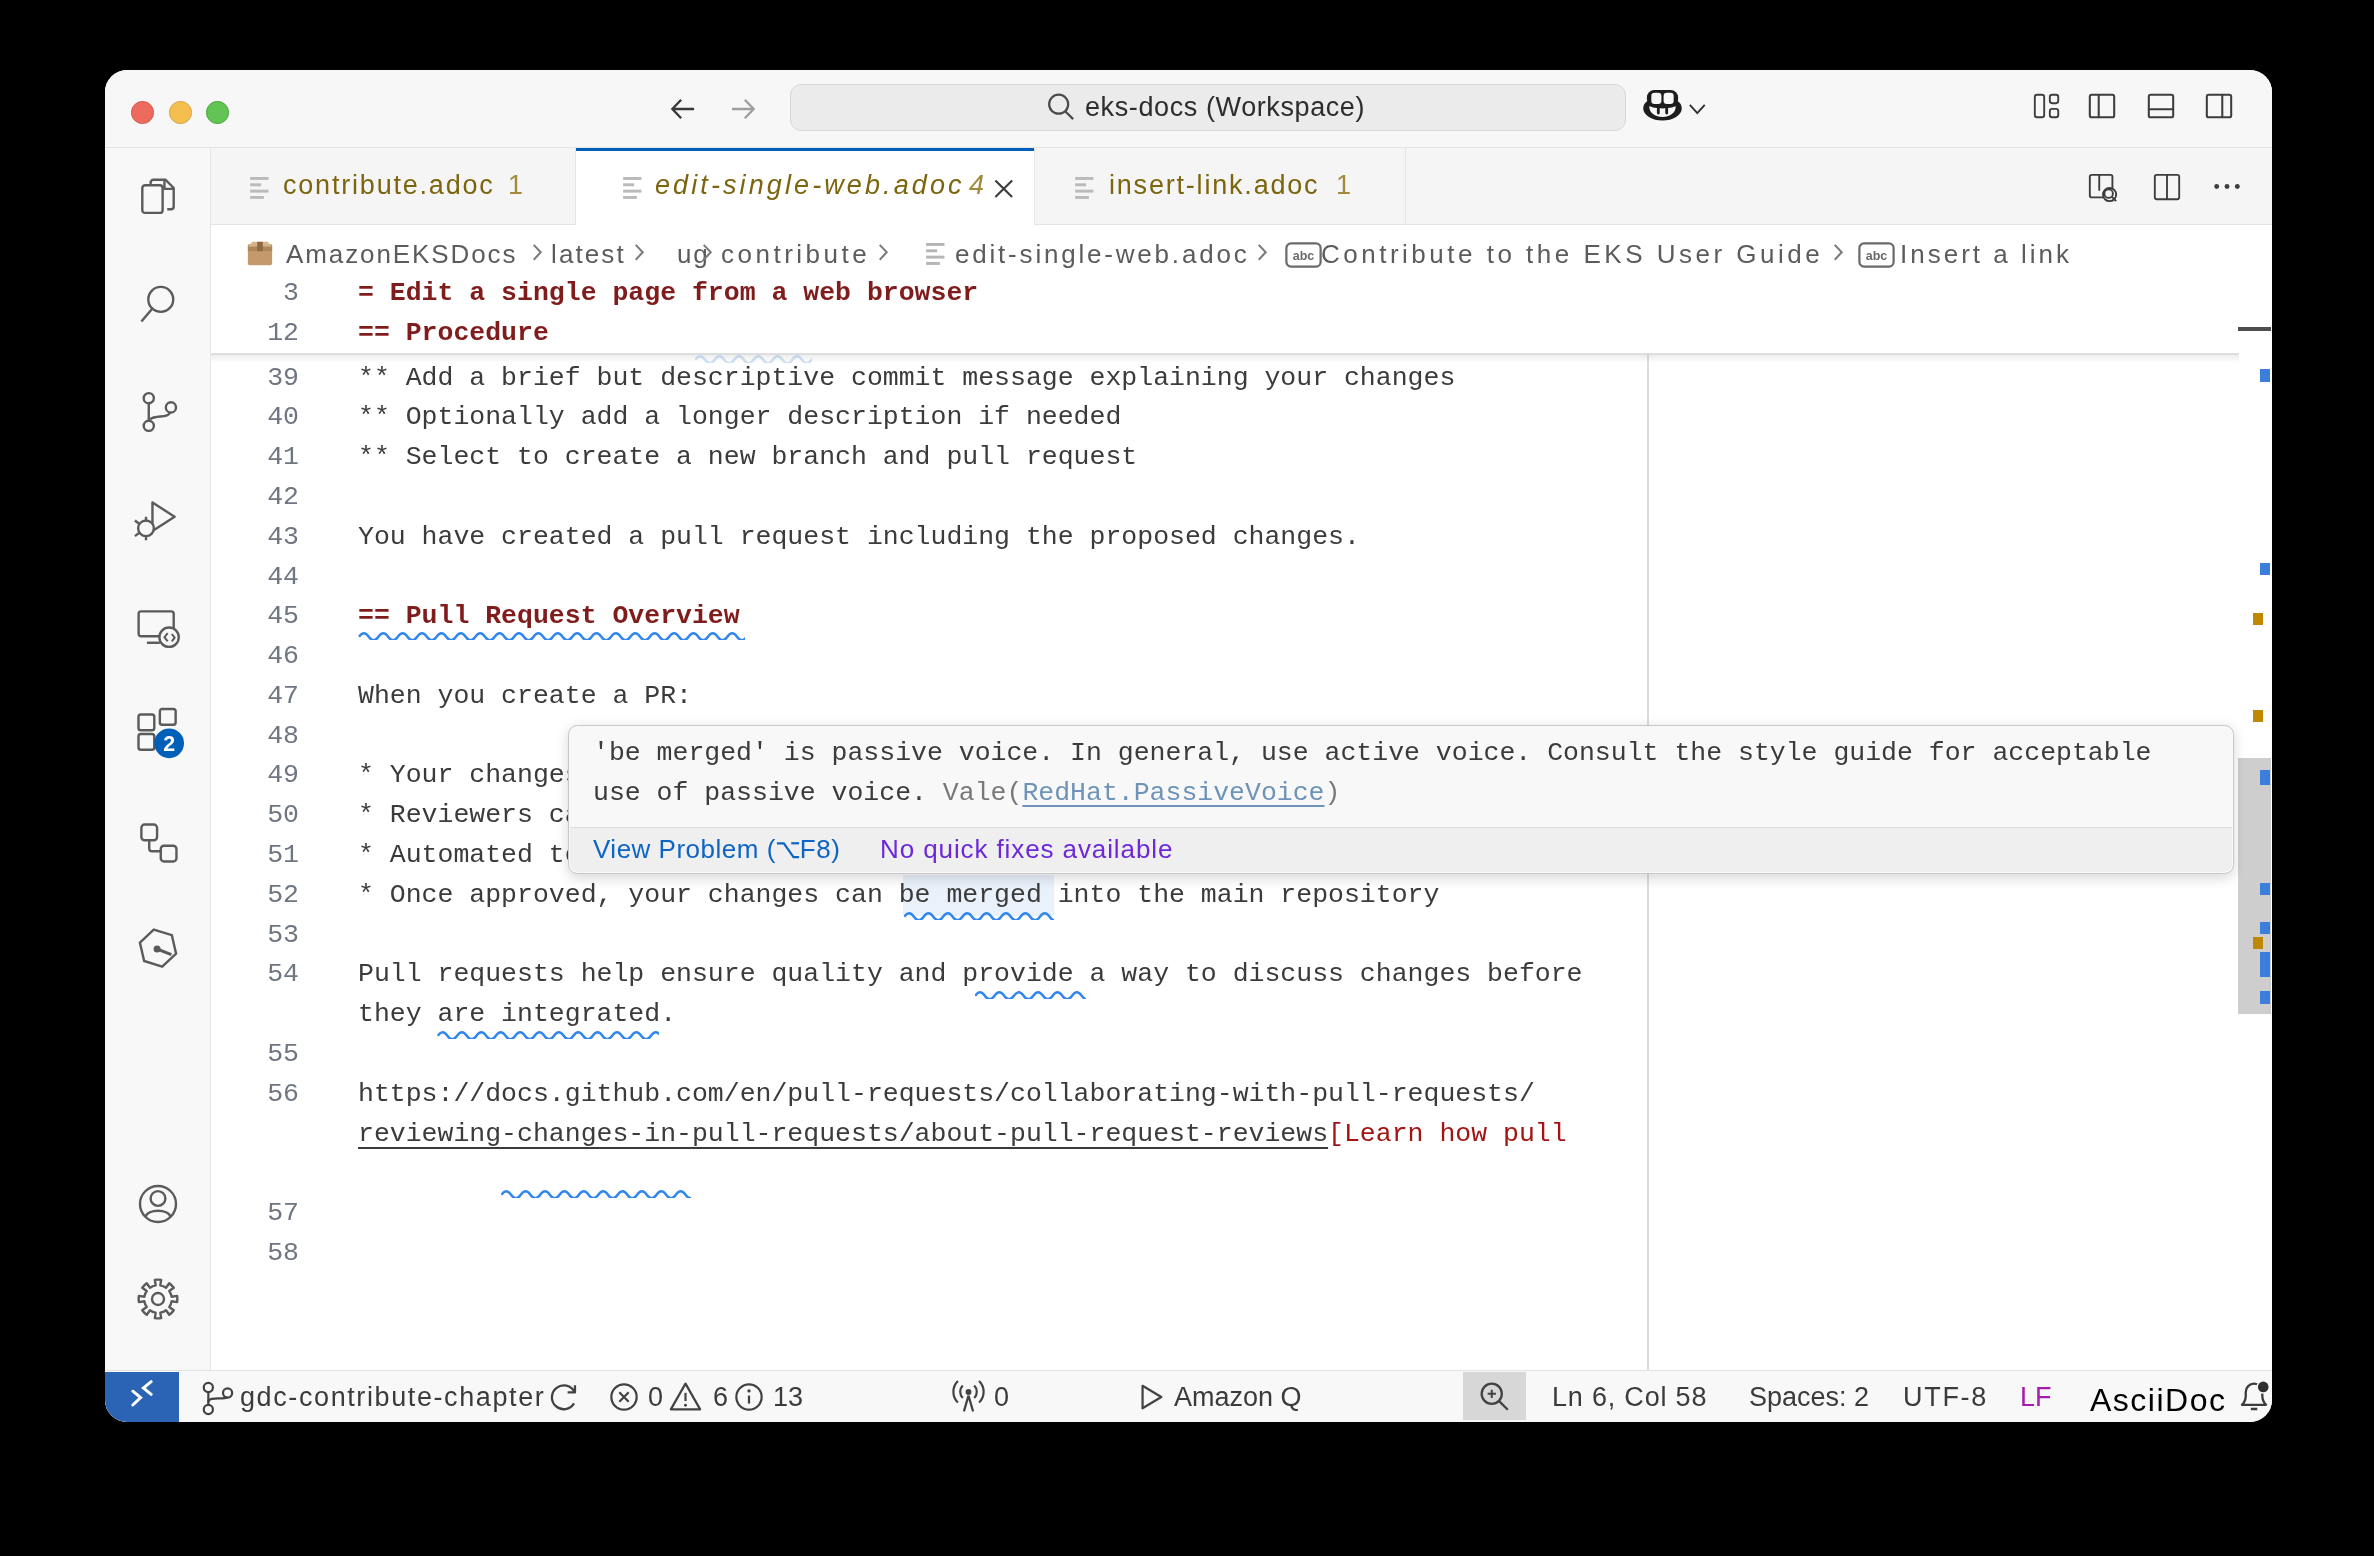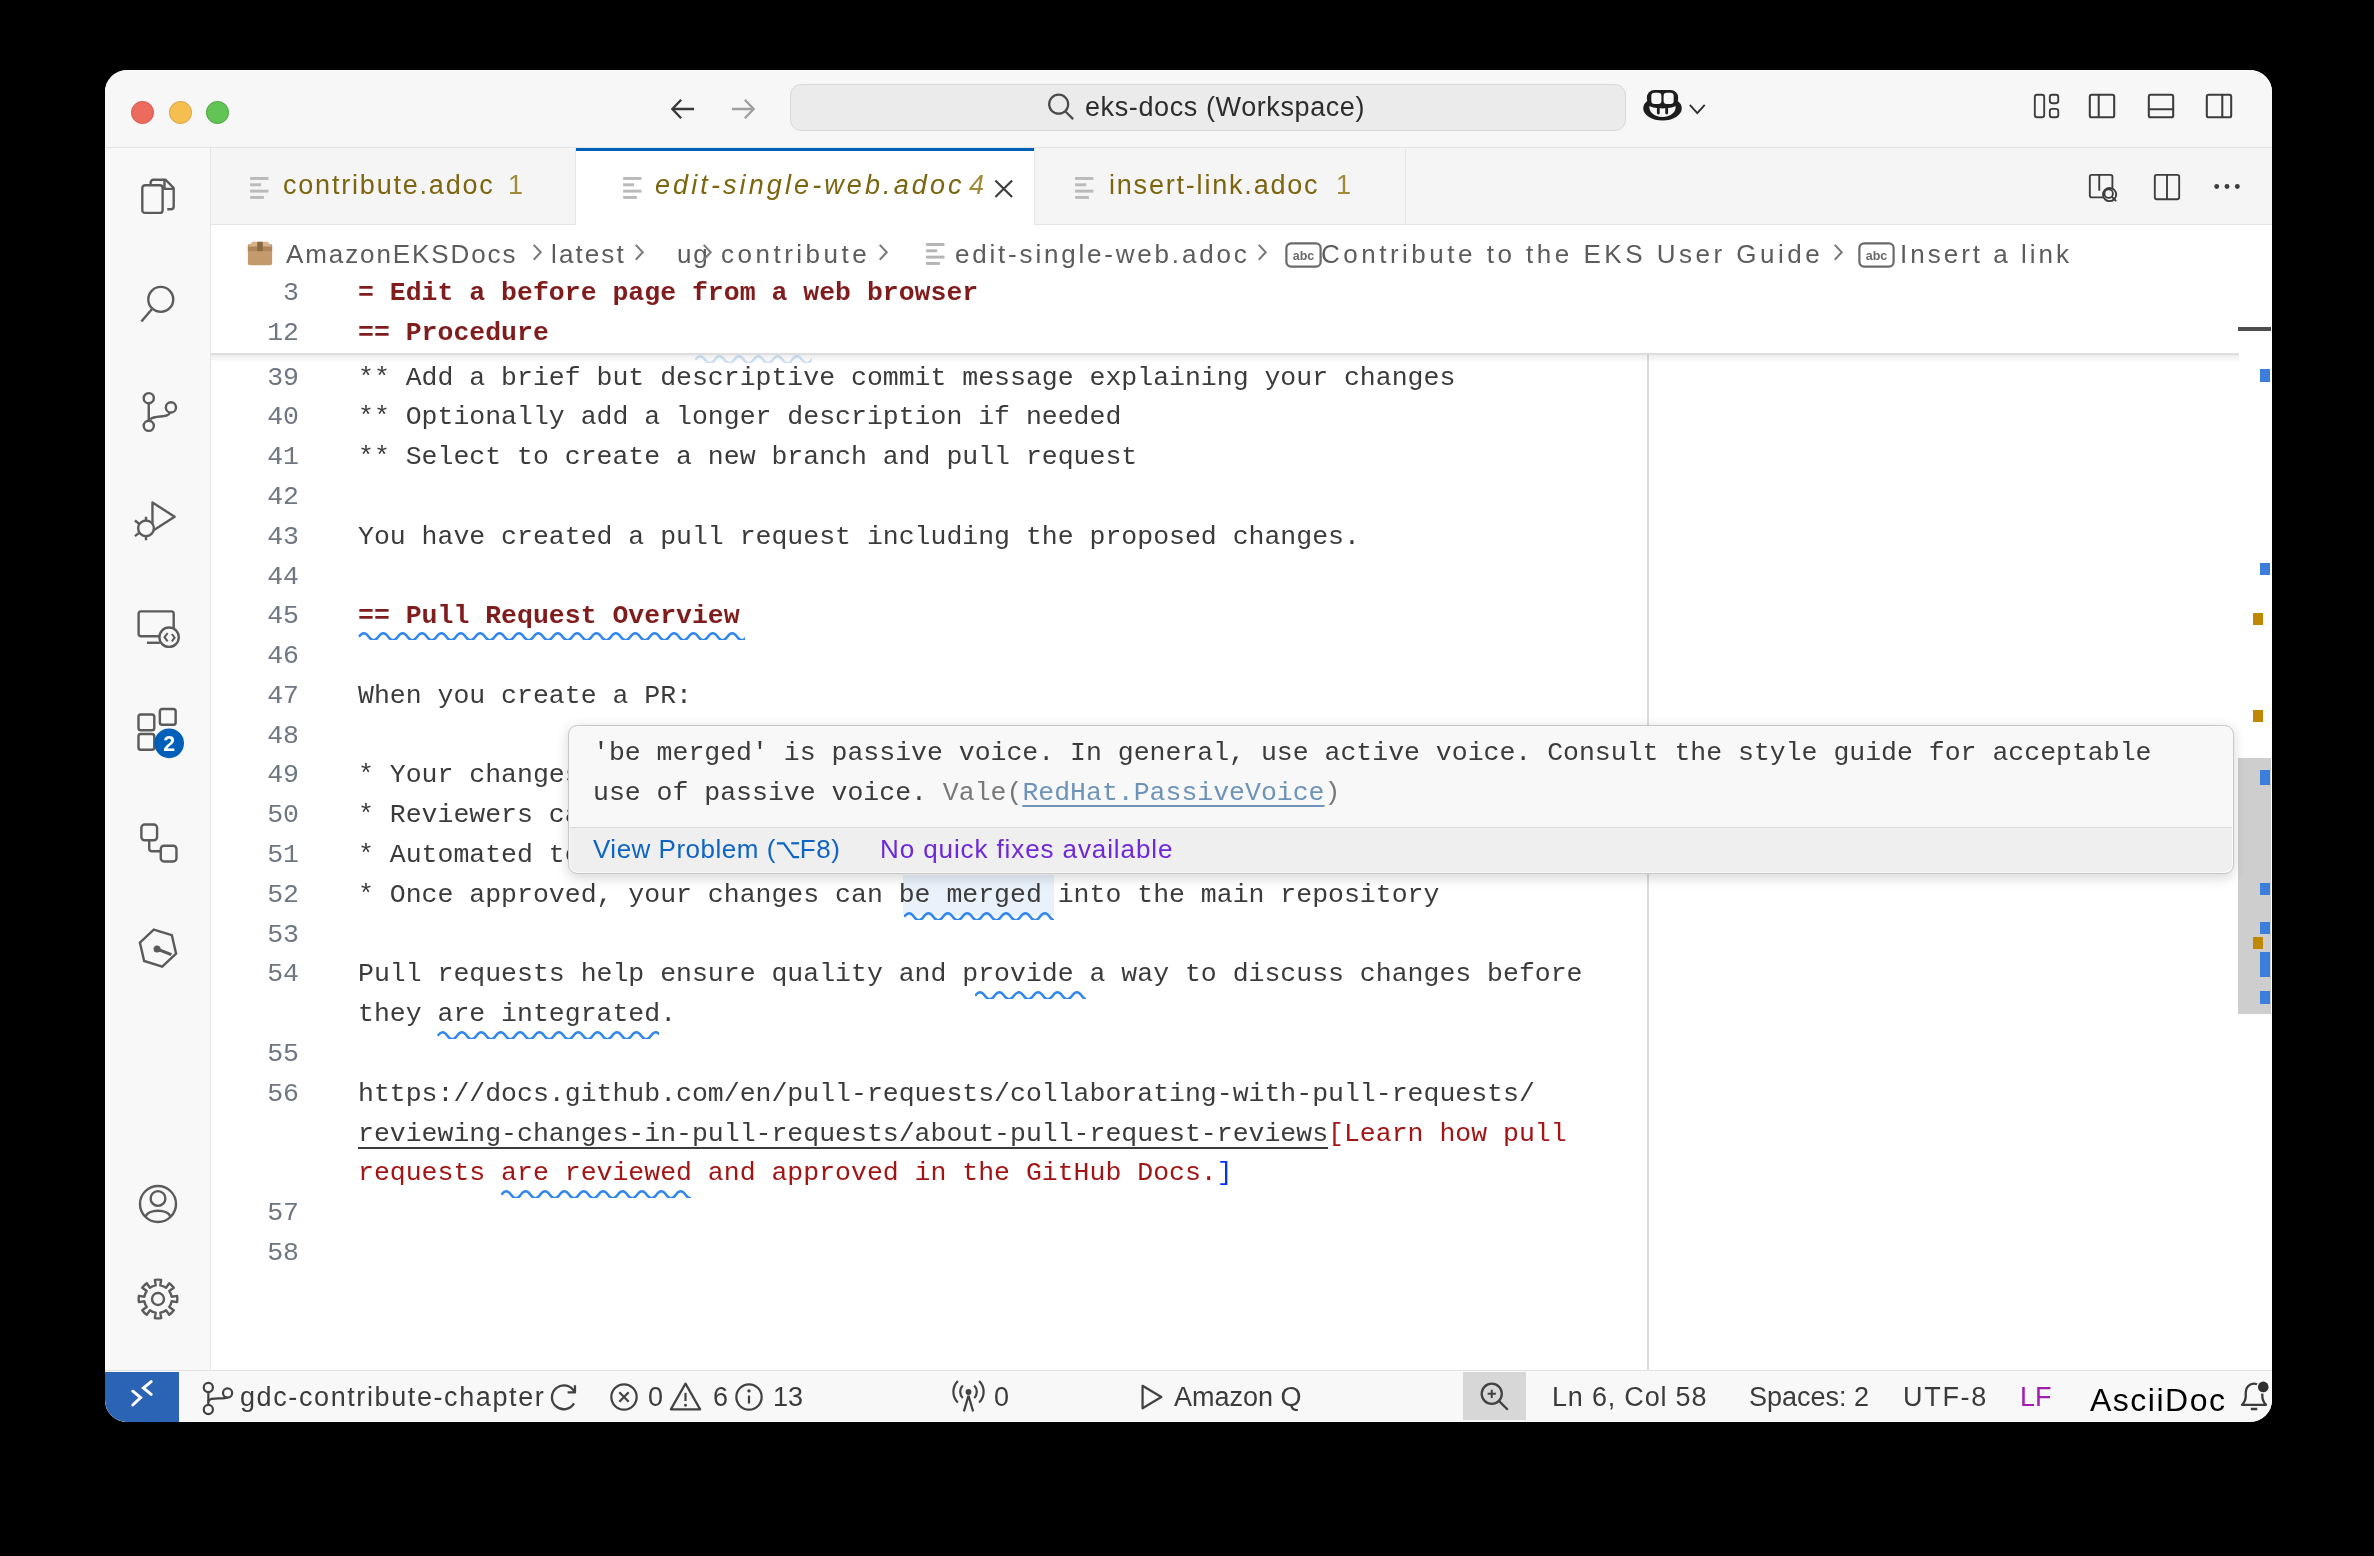--- a/index.html
+++ b/index.html
@@ -219,21 +219,21 @@
 <div class="abs" style="left:1795px;top:169px;font-size:26px;color:#5c5c5c;letter-spacing:3px">Insert a link</div>
 <div class="abs" style="left:1542px;top:285px;width:1.9px;height:1016px;background:#dcdcdc"></div>
 <svg class="abs" style="left:590px;top:281px;opacity:0.4" width="117" height="12" viewBox="0 0 126 13" fill="none" stroke="#8fb9ea" stroke-width="2.6">
       <path d="M0 9.5 q5.25 -7.5 10.5 0 q5.25 7.5 10.5 0 q5.25 -7.5 10.5 0 q5.25 7.5 10.5 0 q5.25 -7.5 10.5 0 q5.25 7.5 10.5 0 q5.25 -7.5 10.5 0 q5.25 7.5 10.5 0 q5.25 -7.5 10.5 0 q5.25 7.5 10.5 0 q5.25 -7.5 10.5 0 q5.25 7.5 10.5 0 q5.25 -7.5 10.5 0 q5.25 7.5 10.5 0 q5.25 -7.5 10.5 0 q5.25 7.5 10.5 0"></path>
     </svg>
 <div class="abs" style="left:106px;top:203px;width:2028px;height:80px;background:#fff"></div>
 <div class="abs" style="left:106px;top:283px;width:2028px;height:1.9px;background:#dedede"></div>
 <div class="abs" style="left:106px;top:285px;width:2028px;height:8.3px;background:linear-gradient(rgba(0,0,0,0.07),rgba(0,0,0,0))"></div>
 <div class="num" style="top:203px">3</div>
 <div class="num" style="top:243px">12</div>
-<div class="row mono" style="top:203px;font-weight:bold;color:#811c1c">= Edit a before page from a web browser</div>
+<div class="row mono" style="top:203px;font-weight:bold;color:#811c1c">= Edit a single page from a web browser</div>
 <div class="row mono" style="top:243px;font-weight:bold;color:#811c1c">== Procedure</div>
 <div class="num" style="top:288px">39</div>
 <div class="num" style="top:327px">40</div>
 <div class="num" style="top:367px">41</div>
 <div class="num" style="top:407px">42</div>
 <div class="num" style="top:447px">43</div>
 <div class="num" style="top:487px">44</div>
 <div class="num" style="top:526px">45</div>
 <div class="num" style="top:566px">46</div>
 <div class="num" style="top:606px">47</div>
@@ -256,21 +256,20 @@
 <div class="row mono" style="top:606px">When you create a PR:</div>
 <div class="row mono" style="top:685px">* Your changes are visible to maintainers</div>
 <div class="row mono" style="top:725px">* Reviewers can comment on your changes</div>
 <div class="row mono" style="top:765px">* Automated tests can run against the change</div>
 <div class="abs" style="left:798px;top:805px;width:151px;height:41px;background:#e9f1fb"></div>
 <div class="row mono" style="top:805px">* Once approved, your changes can be merged into the main repository</div>
 <div class="row mono" style="top:884px">Pull requests help ensure quality and provide a way to discuss changes before</div>
 <div class="row mono" style="top:924px">they are integrated.</div>
 <div class="row mono" style="top:1004px"><span style="text-underline-offset:5.6px;text-decoration-thickness:1.9px">https://docs.github.com/en/pull-requests/collaborating-with-pull-requests/</span></div>
 <div class="row mono" style="top:1044px"><span style="text-decoration:underline;text-underline-offset:5.6px;text-decoration-thickness:1.9px">reviewing-changes-in-pull-requests/about-pull-request-reviews</span><span style="color:#a31515">[Learn how pull</span></div>
-<div class="row mono" style="top:1083px"><span style="color:#a31515">requests are reviewed and approved in the GitHub Docs.</span><span style="color:#0431fa">]</span></div>
 <svg class="abs" style="left:253px;top:558px;opacity:1.0" width="387" height="12" viewBox="0 0 417 13" fill="none" stroke="#3186f0" stroke-width="2.6">
       <path d="M0 9.5 q5.25 -7.5 10.5 0 q5.25 7.5 10.5 0 q5.25 -7.5 10.5 0 q5.25 7.5 10.5 0 q5.25 -7.5 10.5 0 q5.25 7.5 10.5 0 q5.25 -7.5 10.5 0 q5.25 7.5 10.5 0 q5.25 -7.5 10.5 0 q5.25 7.5 10.5 0 q5.25 -7.5 10.5 0 q5.25 7.5 10.5 0 q5.25 -7.5 10.5 0 q5.25 7.5 10.5 0 q5.25 -7.5 10.5 0 q5.25 7.5 10.5 0 q5.25 -7.5 10.5 0 q5.25 7.5 10.5 0 q5.25 -7.5 10.5 0 q5.25 7.5 10.5 0 q5.25 -7.5 10.5 0 q5.25 7.5 10.5 0 q5.25 -7.5 10.5 0 q5.25 7.5 10.5 0 q5.25 -7.5 10.5 0 q5.25 7.5 10.5 0 q5.25 -7.5 10.5 0 q5.25 7.5 10.5 0 q5.25 -7.5 10.5 0 q5.25 7.5 10.5 0 q5.25 -7.5 10.5 0 q5.25 7.5 10.5 0 q5.25 -7.5 10.5 0 q5.25 7.5 10.5 0 q5.25 -7.5 10.5 0 q5.25 7.5 10.5 0 q5.25 -7.5 10.5 0 q5.25 7.5 10.5 0 q5.25 -7.5 10.5 0 q5.25 7.5 10.5 0 q5.25 -7.5 10.5 0 q5.25 7.5 10.5 0"></path>
     </svg>
 <svg class="abs" style="left:799px;top:838px;opacity:1.0" width="150" height="12" viewBox="0 0 162 13" fill="none" stroke="#3186f0" stroke-width="2.6">
       <path d="M0 9.5 q5.25 -7.5 10.5 0 q5.25 7.5 10.5 0 q5.25 -7.5 10.5 0 q5.25 7.5 10.5 0 q5.25 -7.5 10.5 0 q5.25 7.5 10.5 0 q5.25 -7.5 10.5 0 q5.25 7.5 10.5 0 q5.25 -7.5 10.5 0 q5.25 7.5 10.5 0 q5.25 -7.5 10.5 0 q5.25 7.5 10.5 0 q5.25 -7.5 10.5 0 q5.25 7.5 10.5 0 q5.25 -7.5 10.5 0 q5.25 7.5 10.5 0 q5.25 -7.5 10.5 0 q5.25 7.5 10.5 0"></path>
     </svg>
 <svg class="abs" style="left:870px;top:917px;opacity:1.0" width="111" height="12" viewBox="0 0 120 13" fill="none" stroke="#3186f0" stroke-width="2.6">
       <path d="M0 9.5 q5.25 -7.5 10.5 0 q5.25 7.5 10.5 0 q5.25 -7.5 10.5 0 q5.25 7.5 10.5 0 q5.25 -7.5 10.5 0 q5.25 7.5 10.5 0 q5.25 -7.5 10.5 0 q5.25 7.5 10.5 0 q5.25 -7.5 10.5 0 q5.25 7.5 10.5 0 q5.25 -7.5 10.5 0 q5.25 7.5 10.5 0 q5.25 -7.5 10.5 0 q5.25 7.5 10.5 0"></path>
     </svg>
 <svg class="abs" style="left:332px;top:957px;opacity:1.0" width="222" height="12" viewBox="0 0 239 13" fill="none" stroke="#3186f0" stroke-width="2.6">

